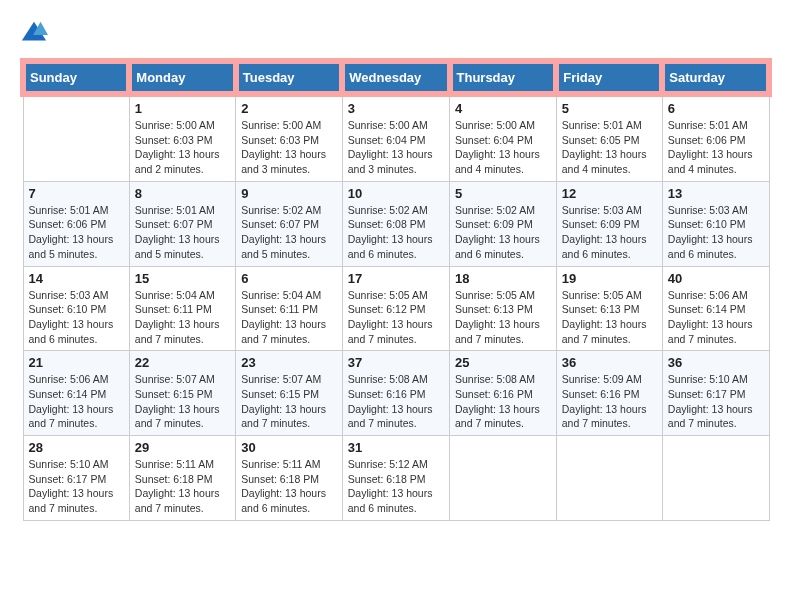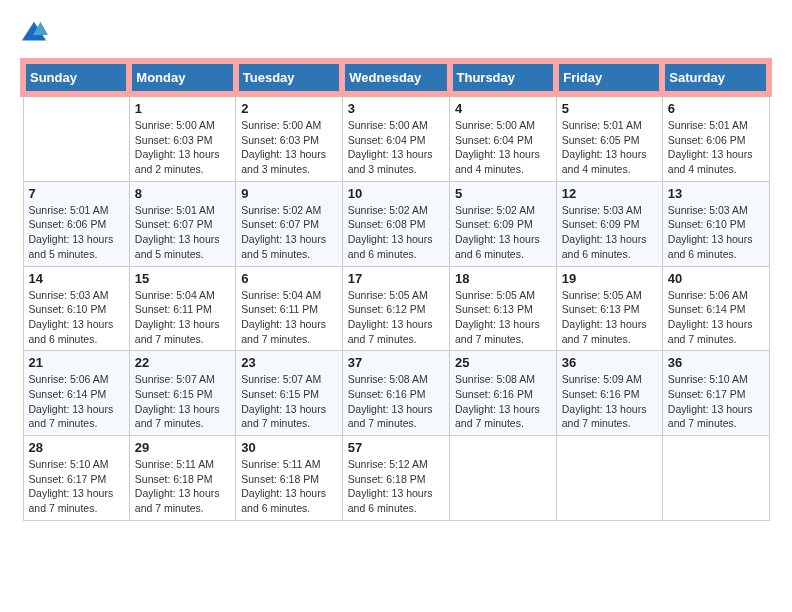--- a/index.html
+++ b/index.html
@@ -243,21 +243,21 @@
         </td>
         <td>
           <span class="day-number">29</span>
           <div class="cell-content">Sunrise: 5:11 AM<br>Sunset: 6:18 PM<br>Daylight: 13 hours<br>and 7 minutes.</div>
         </td>
         <td>
           <span class="day-number">30</span>
           <div class="cell-content">Sunrise: 5:11 AM<br>Sunset: 6:18 PM<br>Daylight: 13 hours<br>and 6 minutes.</div>
         </td>
         <td>
-          <span class="day-number">57</span>
+          <span class="day-number">31</span>
           <div class="cell-content">Sunrise: 5:12 AM<br>Sunset: 6:18 PM<br>Daylight: 13 hours<br>and 6 minutes.</div>
         </td>
         <td class="empty-cell"></td>
         <td class="empty-cell"></td>
         <td class="empty-cell"></td>
       </tr>
     </tbody>
 </table>
 
 </body></html>

